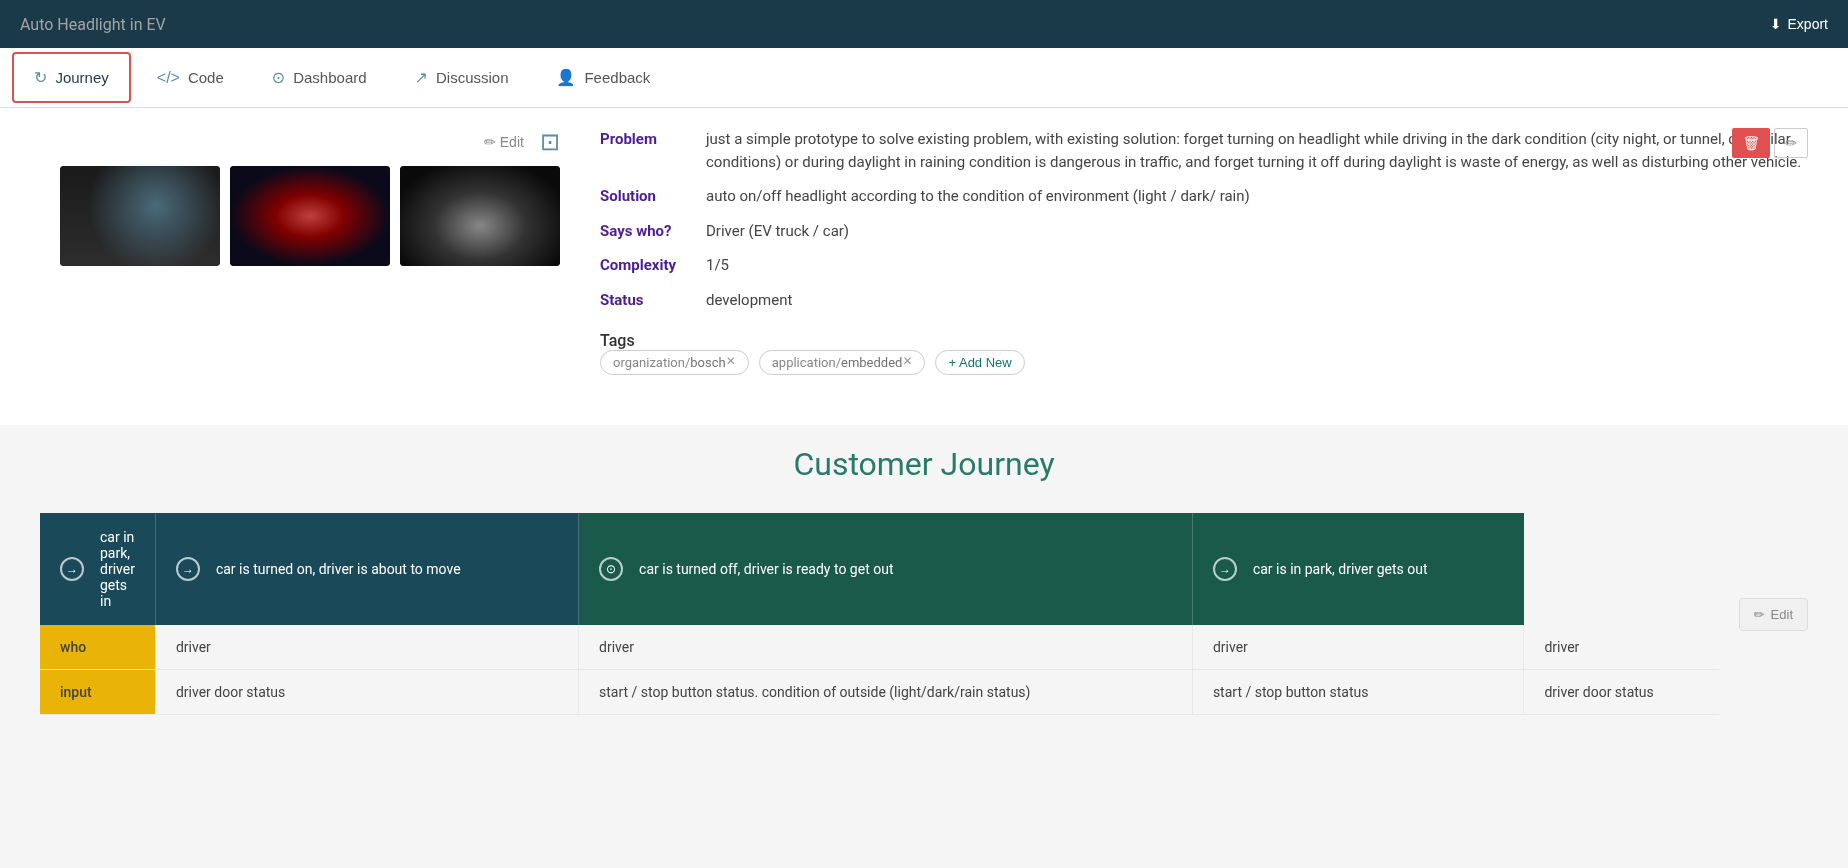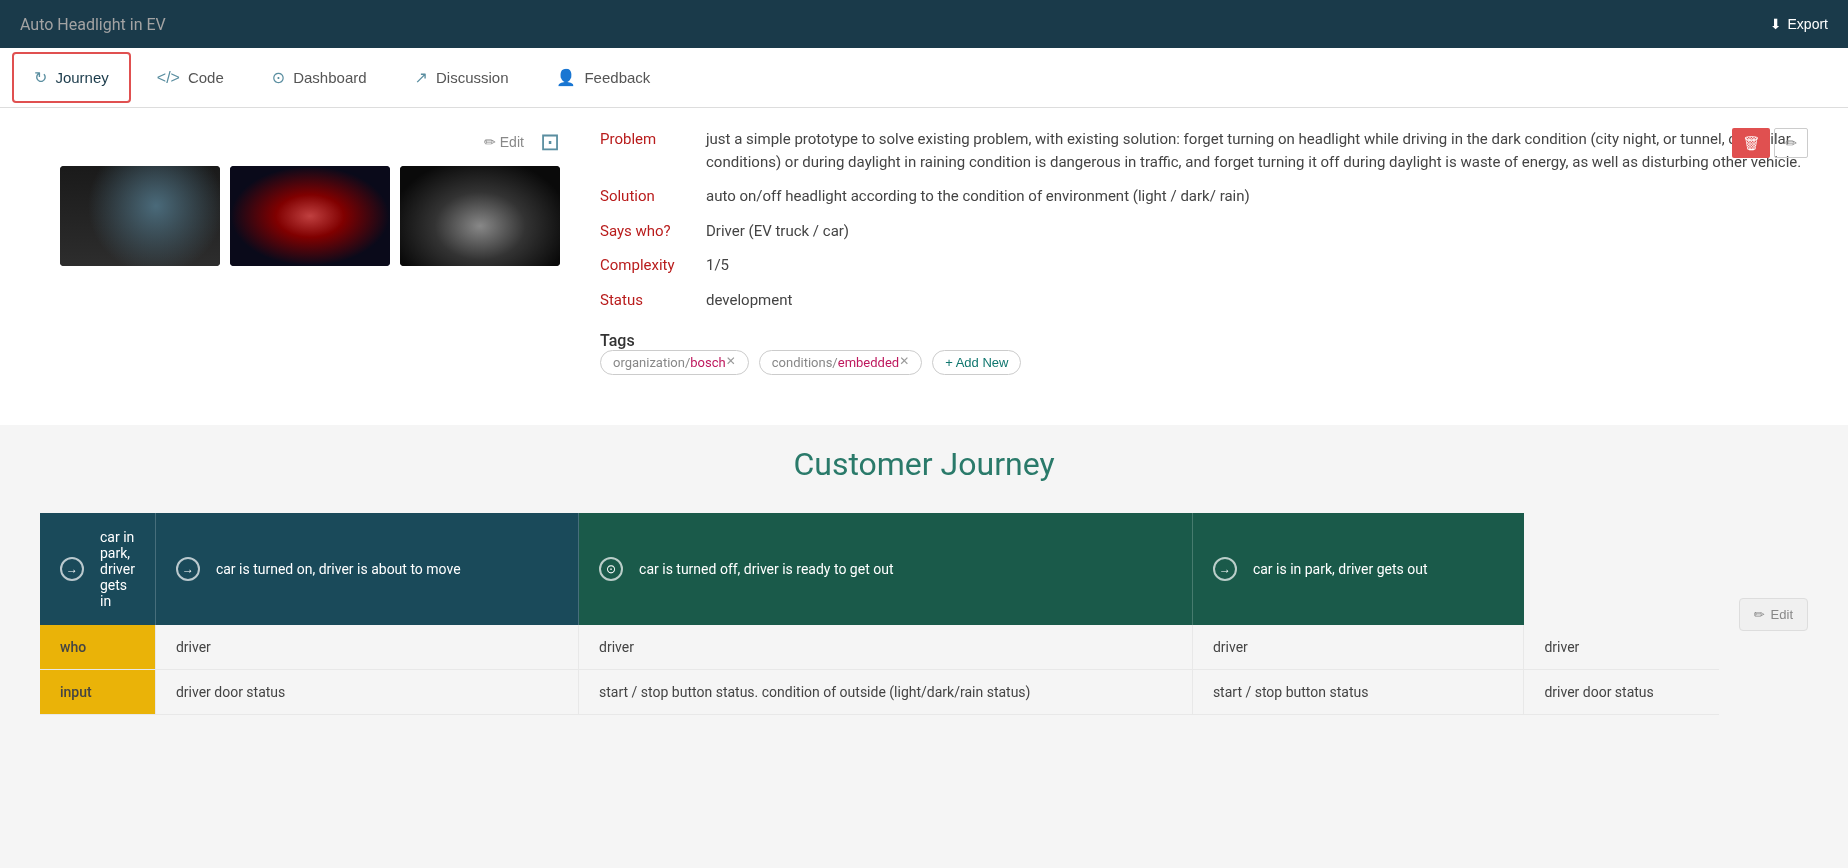--- a/index.html
+++ b/index.html
@@ -156,22 +156,22 @@
       flex: 1;
     }
     .detail-row {
       display: flex;
       gap: 16px;
       margin-bottom: 12px;
       font-size: 15px;
       line-height: 1.5;
     }
     .detail-label {
-      font-weight: 400;
-      color: #b91c1c;
+      font-weight: 700;
+      color: #4c1d95;
       min-width: 90px;
     }
     .detail-value {
       color: #444;
       flex: 1;
     }
 
     
     .tags-section {
       margin-top: 20px;
@@ -194,21 +194,21 @@
       border-radius: 20px;
       padding: 4px 12px;
       font-size: 13px;
       color: #555;
       background: white;
     }
     .tag-category {
       color: #888;
     }
     .tag-name {
-      color: #be185d;
+      color: #737373;
     }
     .tag-remove {
       cursor: pointer;
       color: #999;
       font-size: 12px;
       background: none;
       border: none;
       padding: 0;
       line-height: 1;
     }
@@ -427,21 +427,21 @@
 
       <div class="tags-section">
         <div class="tags-label">Tags</div>
         <div class="tags-row">
           <div class="tag-pill">
             <span class="tag-category">organization/</span>
               <span class="tag-name">bosch</span>
             <button class="tag-remove">✕</button>
           </div>
           <div class="tag-pill">
-            <span class="tag-category">conditions/</span>
+            <span class="tag-category">application/</span>
               <span class="tag-name">embedded</span>
             <button class="tag-remove">✕</button>
           </div>
           <button class="add-tag-btn">+ Add New</button>
         </div>
       </div>
     </div>
   </div>
 </div>
 

